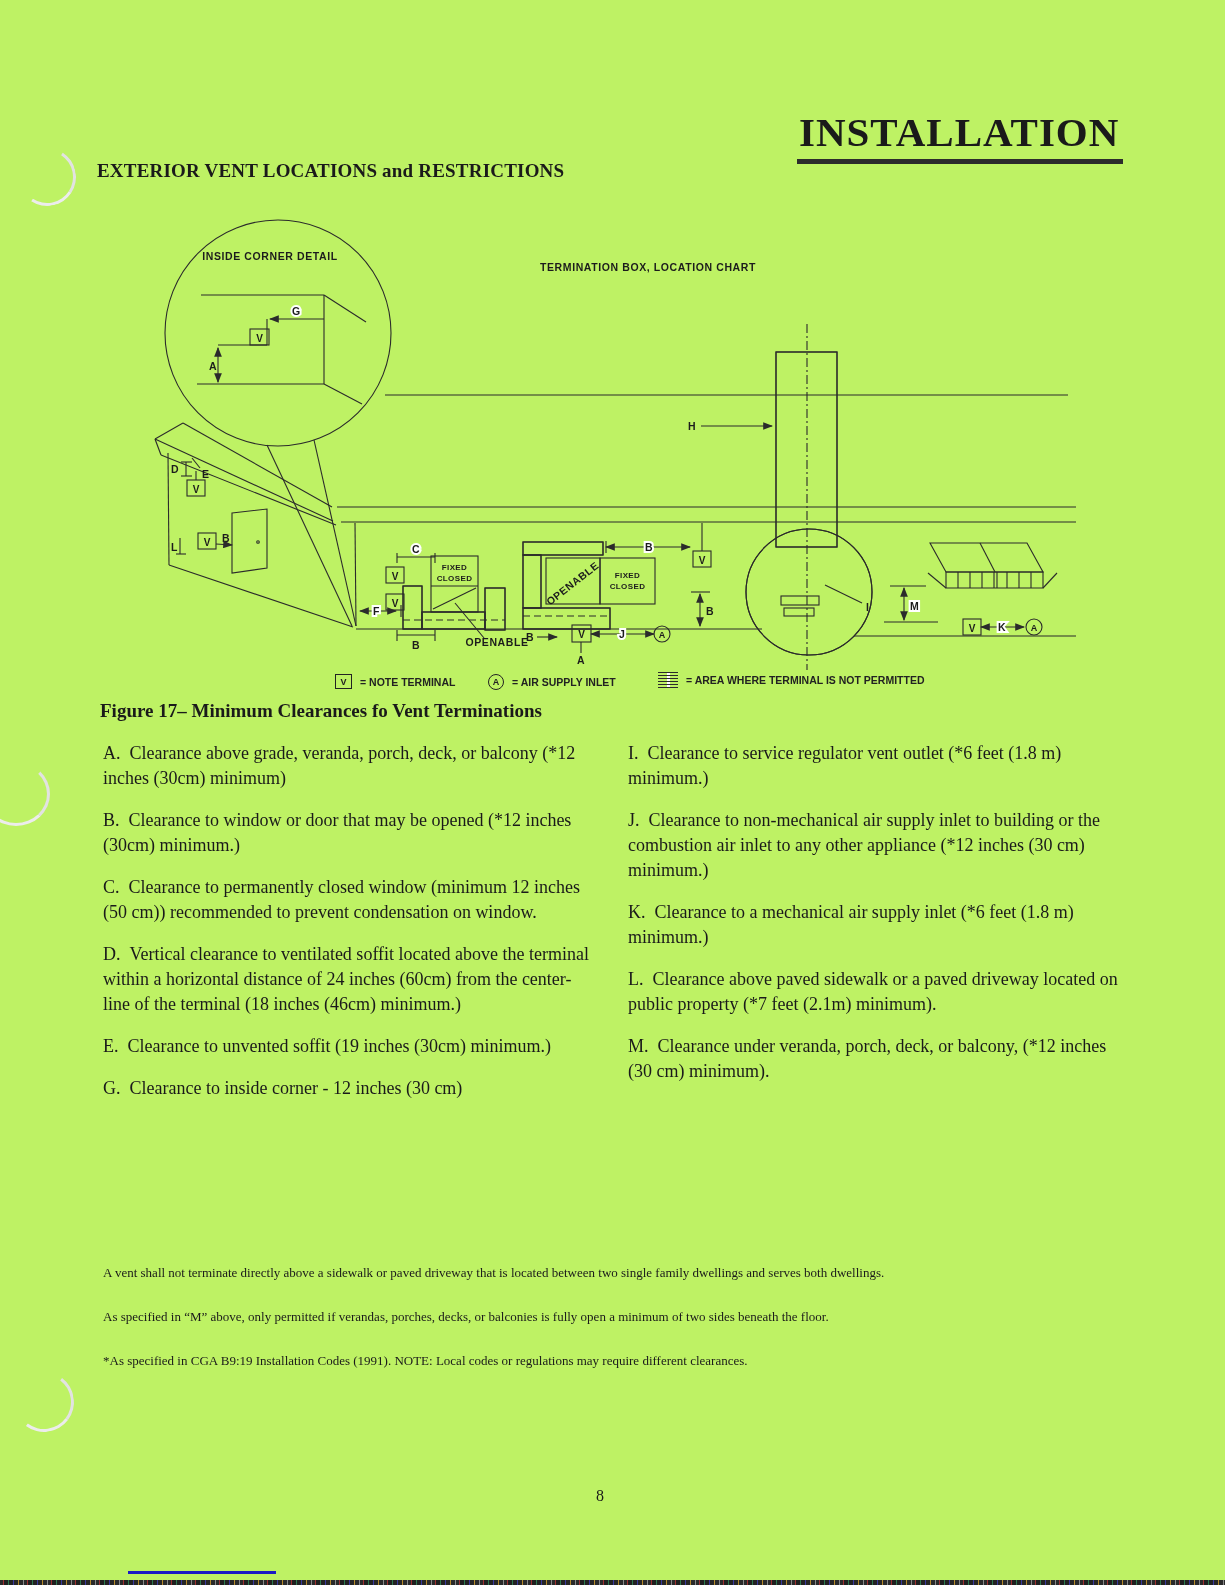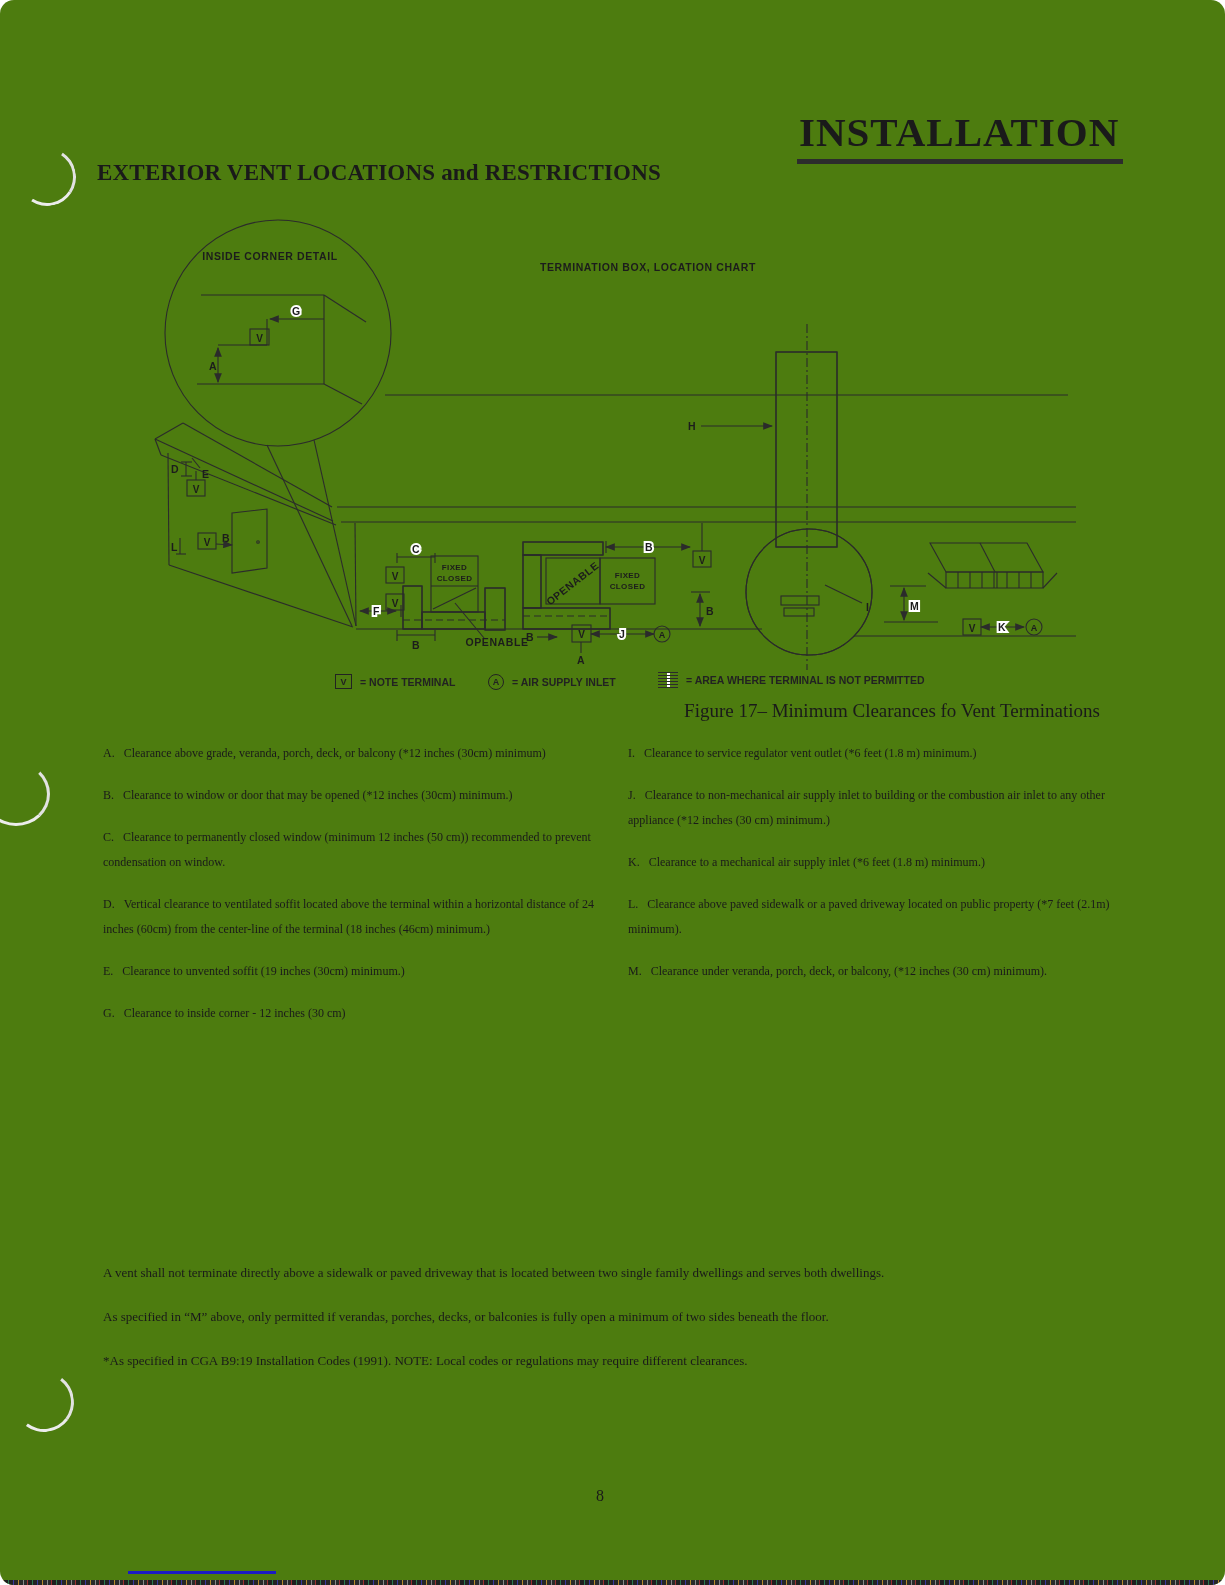--- a/index.html
+++ b/index.html
@@ -1,21 +1,21 @@
 <!DOCTYPE html>
 <html><head>
 <meta charset="utf-8">
 <style>
   html,body{margin:0;padding:0;background:#ffffff;}
-  #page{position:relative;width:1225px;height:1585px;background:#4d7c0f;overflow:hidden;
-        font-family:"Liberation Serif",serif;color:#1a1a1a;border-radius:14px;}
+  #page{position:relative;width:1225px;height:1585px;background:#bef264;overflow:hidden;
+        font-family:"Liberation Serif",serif;color:#1a1a1a;}
   
   #install-title{position:absolute;left:797px;top:108px;font-size:41px;font-weight:bold;
         letter-spacing:1px;border-bottom:5px solid #2c2c2c;padding:0 4px 3px 2px;}
-  #section-heading{position:absolute;left:97px;top:160px;font-size:23px;font-weight:bold;letter-spacing:.2px;}
+  #section-heading{position:absolute;left:97px;top:160px;font-size:19px;font-weight:bold;letter-spacing:.2px;}
   
   #diagram{position:absolute;left:140px;top:212px;}
   svg line,svg polyline,svg path.ln,svg rect,svg circle,svg polygon{stroke:#2b2b2b;stroke-width:1.1;fill:none;}
   svg text{stroke:none;fill:#1c1c1c;font-family:"Liberation Sans",sans-serif;}
   .dl{font-size:10.5px;font-weight:600;}
   .bg{paint-order:stroke;stroke:#ffffff;stroke-width:4px;}
   .cap{font-size:10.5px;font-weight:600;letter-spacing:.6px;}
   .wt{font-size:8px;font-weight:700;letter-spacing:.4px;text-anchor:middle;}
   .vbox{font-size:10px;font-weight:700;text-anchor:middle;}
   
@@ -23,24 +23,24 @@
           font-family:"Liberation Sans",sans-serif;font-size:10.5px;font-weight:600;color:#222;}
   .leg-item{position:absolute;display:flex;align-items:center;gap:8px;}
   .leg-vbox{width:15px;height:13px;border:1.4px solid #222;display:flex;align-items:center;
             justify-content:center;font-size:9px;font-weight:700;}
   .leg-acirc{width:14px;height:14px;border:1.4px solid #222;border-radius:50%;display:flex;
              align-items:center;justify-content:center;font-size:9px;font-weight:700;}
   .leg-hatch{width:20px;height:16px;background:
       repeating-linear-gradient(180deg,#2b2b2b 0 1px,transparent 1px 3px),
       linear-gradient(90deg,transparent 0 9px,#fff 9px 12px,transparent 12px);}
   
-  #fig-caption{position:absolute;left:100px;top:700px;width:1000px;text-align:right;
-               font-size:19px;font-weight:normal;}
-  
-  .col{position:absolute;top:741px;font-size:12px;line-height:25px;}
+  #fig-caption{position:absolute;left:100px;top:700px;width:1000px;text-align:left;
+               font-size:19px;font-weight:bold;}
+  
+  .col{position:absolute;top:741px;font-size:18px;line-height:25px;}
   #col-left{left:103px;width:495px;}
   #col-right{left:628px;width:500px;}
   .col p{margin:0 0 17px 0;}
   .item-id{margin-right:9px;}
   
   #notes{position:absolute;left:103px;top:1260px;width:1025px;font-size:13px;line-height:25px;}
   #notes p{margin:0 0 19px 0;}
   #note-3{margin-top:3px;}
   
   #page-number{position:absolute;left:585px;top:1487px;width:30px;text-align:center;font-size:16px;}

